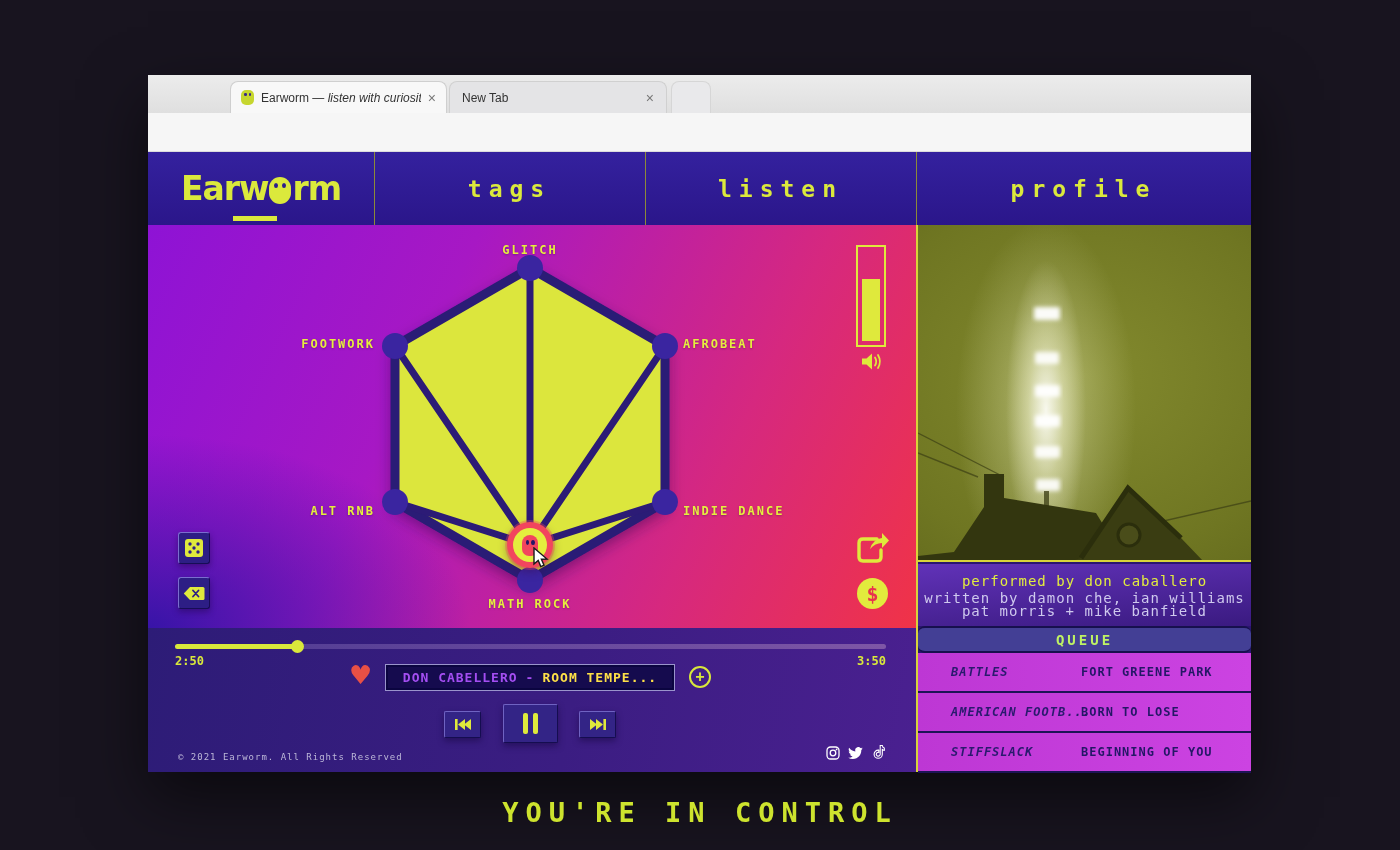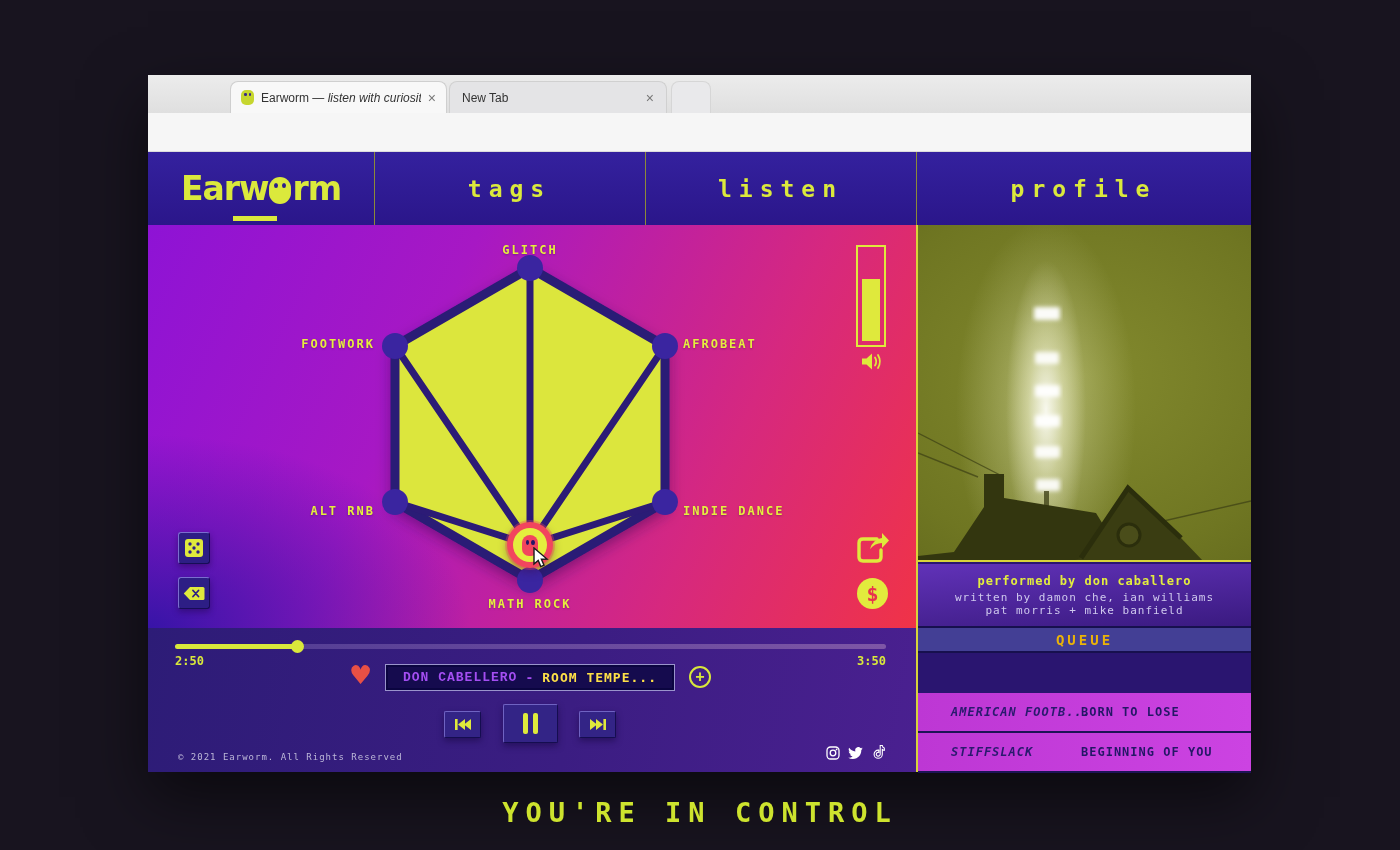--- a/index.html
+++ b/index.html
@@ -98,21 +98,21 @@
             background:linear-gradient(90deg,#4d3a92,#7e56a6); cursor:pointer; }
   #pfill { position:absolute; left:0; top:0; height:5px; border-radius:3px; background:#d9e83b; }
   #pthumb { position:absolute; top:-4px; width:13px; height:13px; border-radius:50%; background:#d9e83b; }
   .ptime { position:absolute; top:26px; color:#d9e83b; font-size:12px; font-weight:bold; }
   #heart { position:absolute; left:201px; top:32px; color:#e85045; font-size:26px;
            font-family:"DejaVu Sans", sans-serif; cursor:pointer; }
   #trackbox { position:absolute; left:237px; top:36px; width:290px; height:27px;
               background:#150b4e; border:1px solid #9a94cc; box-shadow:inset 0 0 0 2px #0b0540;
               display:flex; align-items:center; justify-content:center; gap:8px;
               font-size:13px; font-weight:bold; letter-spacing:1px; }
-  #trackbox .artist { color:#a44ef2;font-family:Liberation Mono, monospace; } #trackbox .sep { color:#a44ef2; }
+  #trackbox .artist { color:#a44ef2; } #trackbox .sep { color:#a44ef2; }
   #trackbox .track { color:#fde047; }
   #plusbtn { position:absolute; left:541px; top:38px; width:22px; height:22px; border-radius:50%;
              border:2px solid #d9e83b; color:#d9e83b; font-size:15px; font-weight:bold;
              display:flex; align-items:center; justify-content:center; cursor:pointer; }
   .ctl-btn { position:absolute; background:#332486; border-radius:2px;
              border-top:1px solid #6f63c2; border-left:1px solid #6f63c2;
              border-right:1px solid #150d50; border-bottom:1px solid #150d50;
              display:flex; align-items:center; justify-content:center; cursor:pointer;
              box-shadow:0 3px 6px rgba(20,5,60,.5); }
   #copyright { position:absolute; left:30px; top:124px; color:#bdb8d8; font-size:9px; letter-spacing:1px; }
@@ -123,26 +123,26 @@
                 background:#2a1570; border-left:2px solid #d8d43a; }
   #photo { position:absolute; left:0; top:0; width:333px; height:337px; border-bottom:2px solid #d8d43a;
            overflow:hidden;
            background:
              radial-gradient(ellipse 40px 150px at 128px 185px, rgba(255,255,250,.9) 0%, rgba(250,250,220,.45) 45%, rgba(200,205,120,0) 100%),
              radial-gradient(ellipse 90px 190px at 128px 185px, rgba(235,238,190,.5) 0%, rgba(170,180,80,0) 100%),
              radial-gradient(ellipse 120% 100% at 50% 45%, #838a2e 0%, #6f7622 55%, #575e18 100%); }
   #caption { position:absolute; left:0; top:339px; width:333px; height:62px;
              background:linear-gradient(175deg,#6132b8 0%, #3a1a80 100%);
              display:flex; flex-direction:column; align-items:center; justify-content:center; gap:3px; }
-  #caption .c1 { color:#e3ed3e; font-size:12px; font-weight:bold; letter-spacing:1px; }
-  #caption .c2 { color:#cfc9ee; font-size:11px; letter-spacing:1px; text-align:center; line-height:13px; }
+  #caption .c1 { color:#e3ed3e; font-size:14px; font-weight:normal; letter-spacing:1px; }
+  #caption .c2 { color:#cfc9ee; font-size:14px; letter-spacing:1px; text-align:center; line-height:13px; }
   #queuebar { position:absolute; left:0; top:401px; width:333px; height:27px; background:#433f95;
               border-top:2px solid #17104e; border-bottom:2px solid #17104e;
               display:flex; align-items:center; justify-content:center;
-              color:#eab308; font-size:14px; font-weight:bold; letter-spacing:3px; }
+              color:#bef264; font-size:14px; font-weight:bold; letter-spacing:3px;border-radius:7px; }
   .qrow { position:absolute; left:0; width:333px; height:40px;
           background:linear-gradient(90deg,#bd37d4,#cc43e2); border-bottom:2px solid #1d1356;
           display:flex; align-items:center; cursor:pointer; }
   .qartist { position:absolute; left:33px; font-style:italic; font-weight:bold; font-size:12px;
              color:#2a1a6e; letter-spacing:1px; }
   .qtrack { position:absolute; left:163px; font-weight:bold; font-size:12px; color:#241766; letter-spacing:1px; }
 
   
   #tagline { position:absolute; left:0; top:797px; width:1400px; text-align:center;
              color:#cde32e; font-size:27px; font-weight:bold; letter-spacing:7px; }
@@ -359,20 +359,24 @@
       </svg>
     </div>
 
     <div id="caption">
       <span class="c1">performed by don caballero</span>
       <span class="c2"><span>written by damon che, ian williams</span><br><span>pat morris + mike banfield</span></span>
     </div>
 
     <div id="queuebar">QUEUE</div>
 
+    <div class="qrow" style="top:428px;">
+      <span class="qartist">BATTLES</span>
+      <span class="qtrack">FORT GREENE PARK</span>
+    </div>
     <div class="qrow" style="top:468px;">
       <span class="qartist">AMERICAN FOOTB...</span>
       <span class="qtrack">BORN TO LOSE</span>
     </div>
     <div class="qrow" style="top:508px;">
       <span class="qartist">STIFFSLACK</span>
       <span class="qtrack">BEGINNING OF YOU</span>
     </div>
   </div>
 

